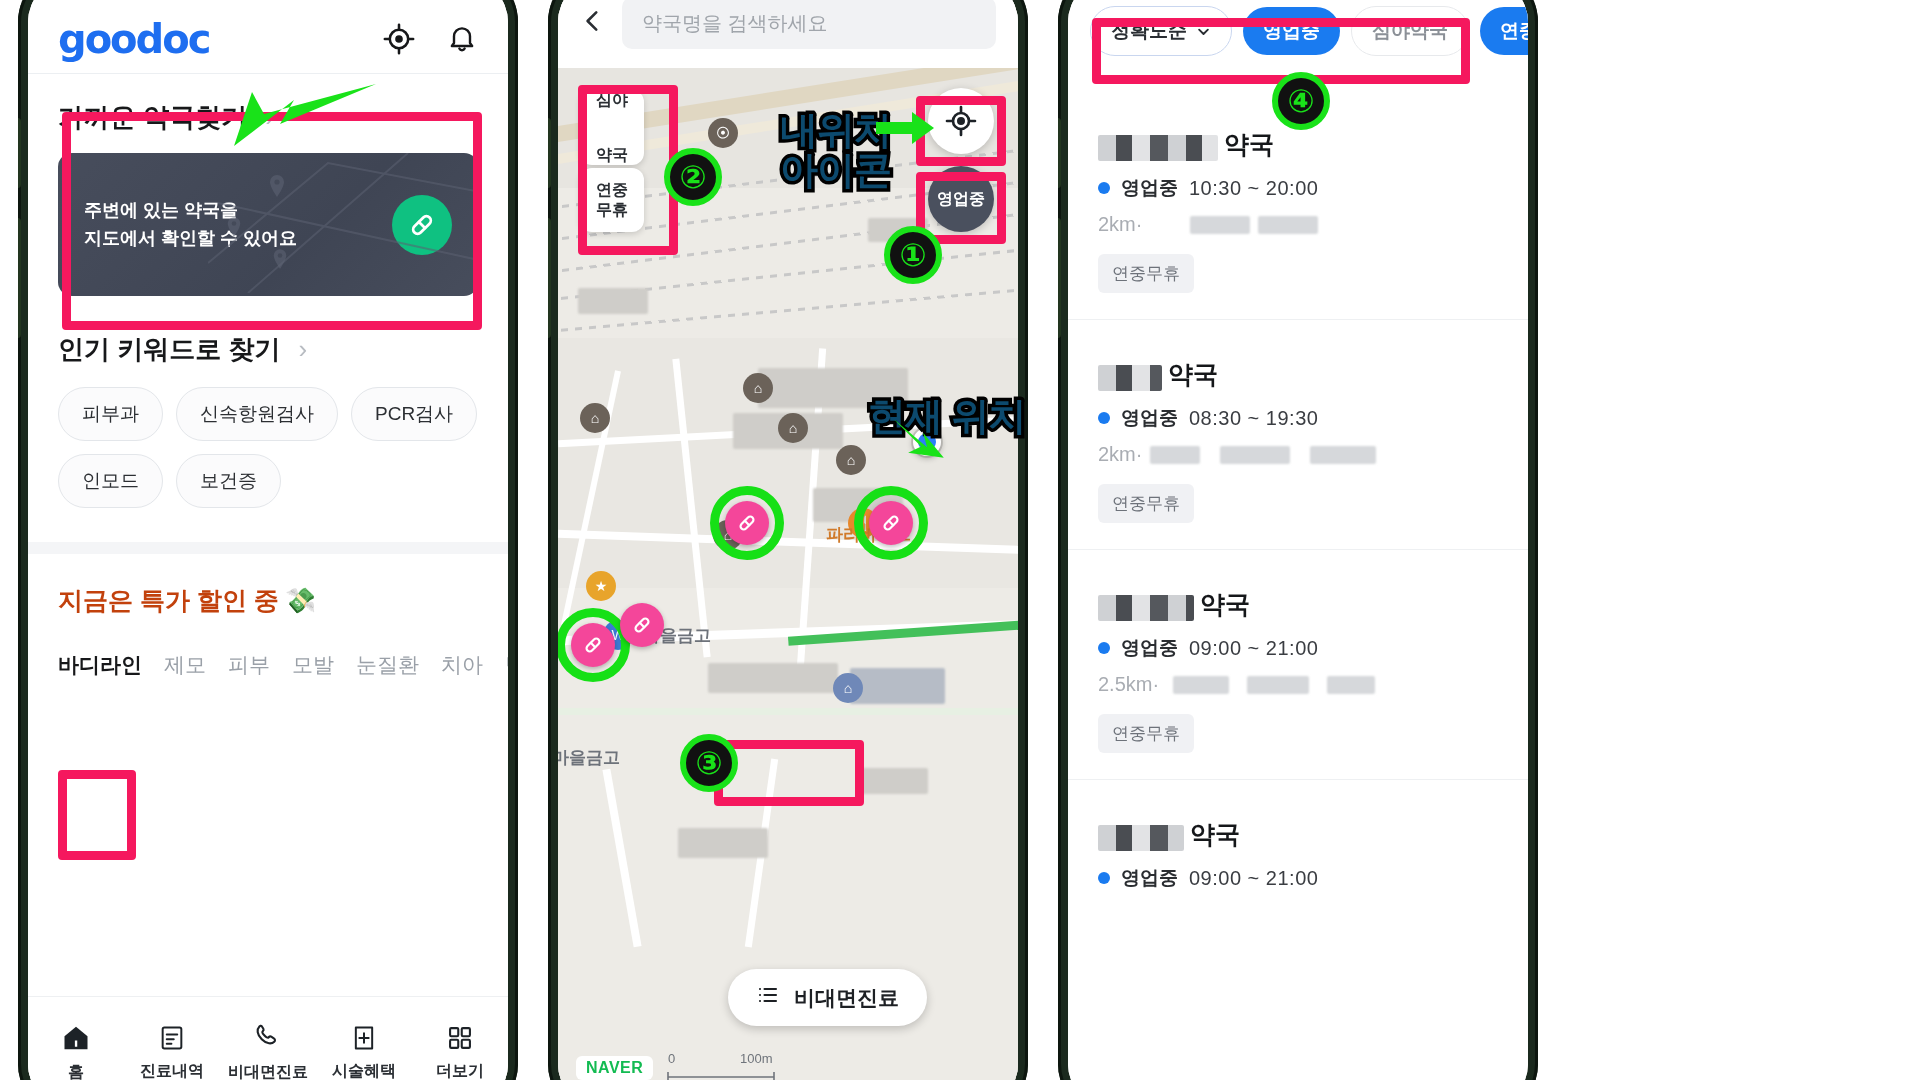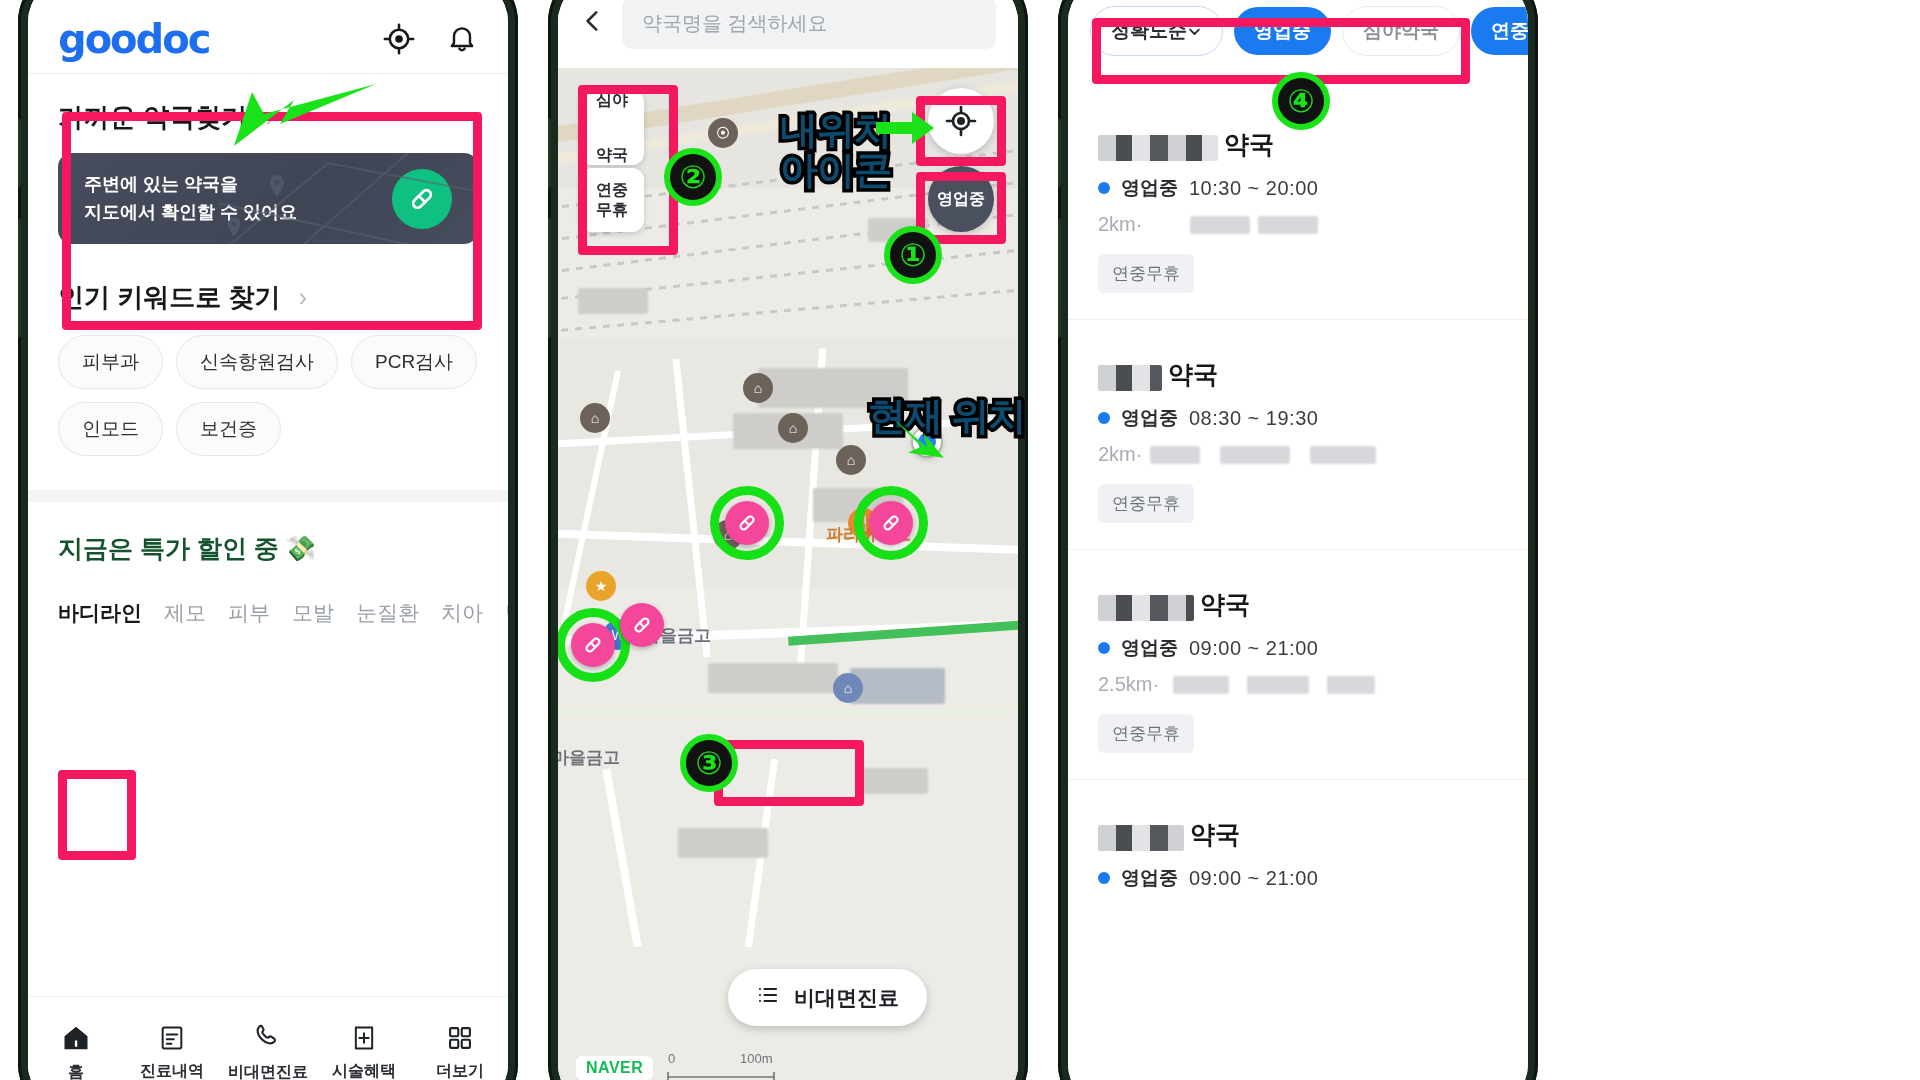--- a/index.html
+++ b/index.html
@@ -46,38 +46,38 @@
   }
   .logo { font-size: 40px; font-weight: 800; color:#1e6ef0; letter-spacing:-2px;
           font-family:"DejaVu Sans", sans-serif; position:relative; }
   .p1-hdr-icons{ display:flex; gap:30px; align-items:center; }
   svg.ic { display:block; }
 
   .p1-sec { padding: 26px 30px 0 30px; }
   .p1-title { font-size:26px; font-weight:800; color:#17181a; display:flex; align-items:center; gap:18px;}
   .p1-title .chev { color:#b8bcc2; font-weight:400; font-size:26px; }
   .p1-card{
-    margin-top: 18px; height: 91px; border-radius: 14px;
+    margin-top: 18px; height: 143px; border-radius: 14px;
     background: linear-gradient(135deg,#474d5c 0%,#3f4554 60%,#474d5c 100%);
     display:flex; align-items:center; justify-content:space-between;
     padding: 0 26px; position:relative; overflow:hidden;
   }
   .p1-card-txt{ color:#fff; font-size:18px; font-weight:700; line-height:1.55; }
   .pillbtn{ width:60px;height:60px;border-radius:50%;background:#0fc181;display:flex;align-items:center;justify-content:center;}
   .map-ghost{ position:absolute; color:#5a6070; opacity:.55; }
 
   .chips { display:flex; flex-wrap:wrap; gap:13px; margin-top:20px; }
   .chip {
     border:1px solid #e3e6ea; border-radius: 30px; padding: 13px 23px;
     font-size:19px; color:#2c2f33; background:#fbfbfc; white-space:nowrap;
   }
   .p1-divider{ height:12px; background:#f4f5f7; margin-top:34px; }
 
   .p1-promo { padding: 30px 30px 0 30px; }
-  .p1-promo h3 { font-size:25px; font-weight:800; color:#14532d; }
+  .p1-promo h3 { font-size:25px; font-weight:800; color:#c2410c; }
   .p1-tabs{ display:flex; gap:22px; margin-top:34px; font-size:21px; color:#9aa0a8; white-space:nowrap; }
   .p1-tabs .on{ color:#17181a; font-weight:800; }
 
   .p1-nav{
     position:absolute; left:0; right:0; bottom:0; height:112px;
     border-top:1px solid #eef0f2; background:#fff;
     display:flex; align-items:center;
   }
   .navitem{ flex:1; display:flex; flex-direction:column; align-items:center; gap:9px; }
   .navitem span{ font-size:16px; color:#2b2f34; font-weight:700; }
@@ -128,21 +128,21 @@
         align-items:center;justify-content:center;color:#fff;font-size:14px; }
   .maplabel{ position:absolute; font-size:17px; color:#6d727a; font-weight:600; white-space:nowrap; }
   .navlogo{ position:absolute; background:#fff; border-radius:6px; padding:3px 10px; font-size:16px;
             font-weight:800; color:#13bb52; letter-spacing:.5px; }
   .scalebar{ position:absolute; font-size:13px; color:#6f747b; }
 
   
   .p3{ position:absolute; inset:0; background:#fff; }
   .p3-filters{ display:flex; gap:11px; padding:28px 22px 20px 22px; align-items:center; }
   .f-chip{ border-radius:30px; padding:11px 20px; font-size:19px; font-weight:700; white-space:nowrap; }
-  .f-outline{ border:1.5px solid #c9d6ef; color:#2a2e33; background:#fff; display:flex; align-items:center; }
+  .f-outline{ border:1.5px solid #c9d6ef; color:#2a2e33; background:#fff; display:flex; align-items:center; gap:9px;}
   .f-blue{ background:#1a7bf0; color:#fff; }
   .f-plain{ border:1.5px solid #e7e9ec; color:#8b9097; background:#fff; }
 
   .p3-item{ padding: 16px 30px 0 30px; position:relative; }
   .p3-item + .p3-item{ border-top:1px solid #eef0f2; margin-top:26px; padding-top:38px; }
   .p3-name{ font-size:25px; font-weight:800; color:#15171a; display:flex; align-items:flex-end; }
   .redact{ display:inline-block; height:26px; background:
       repeating-linear-gradient(90deg,#cfd1d4 0 18px,#4a4d52 18px 34px,#e2e3e5 34px 52px,#55585d 52px 70px);
       border-radius:2px; margin-right:6px; filter:blur(.6px);}
   .p3-open{ margin-top:14px; display:flex; align-items:center; gap:11px; font-size:20px; color:#2a2d31; }

